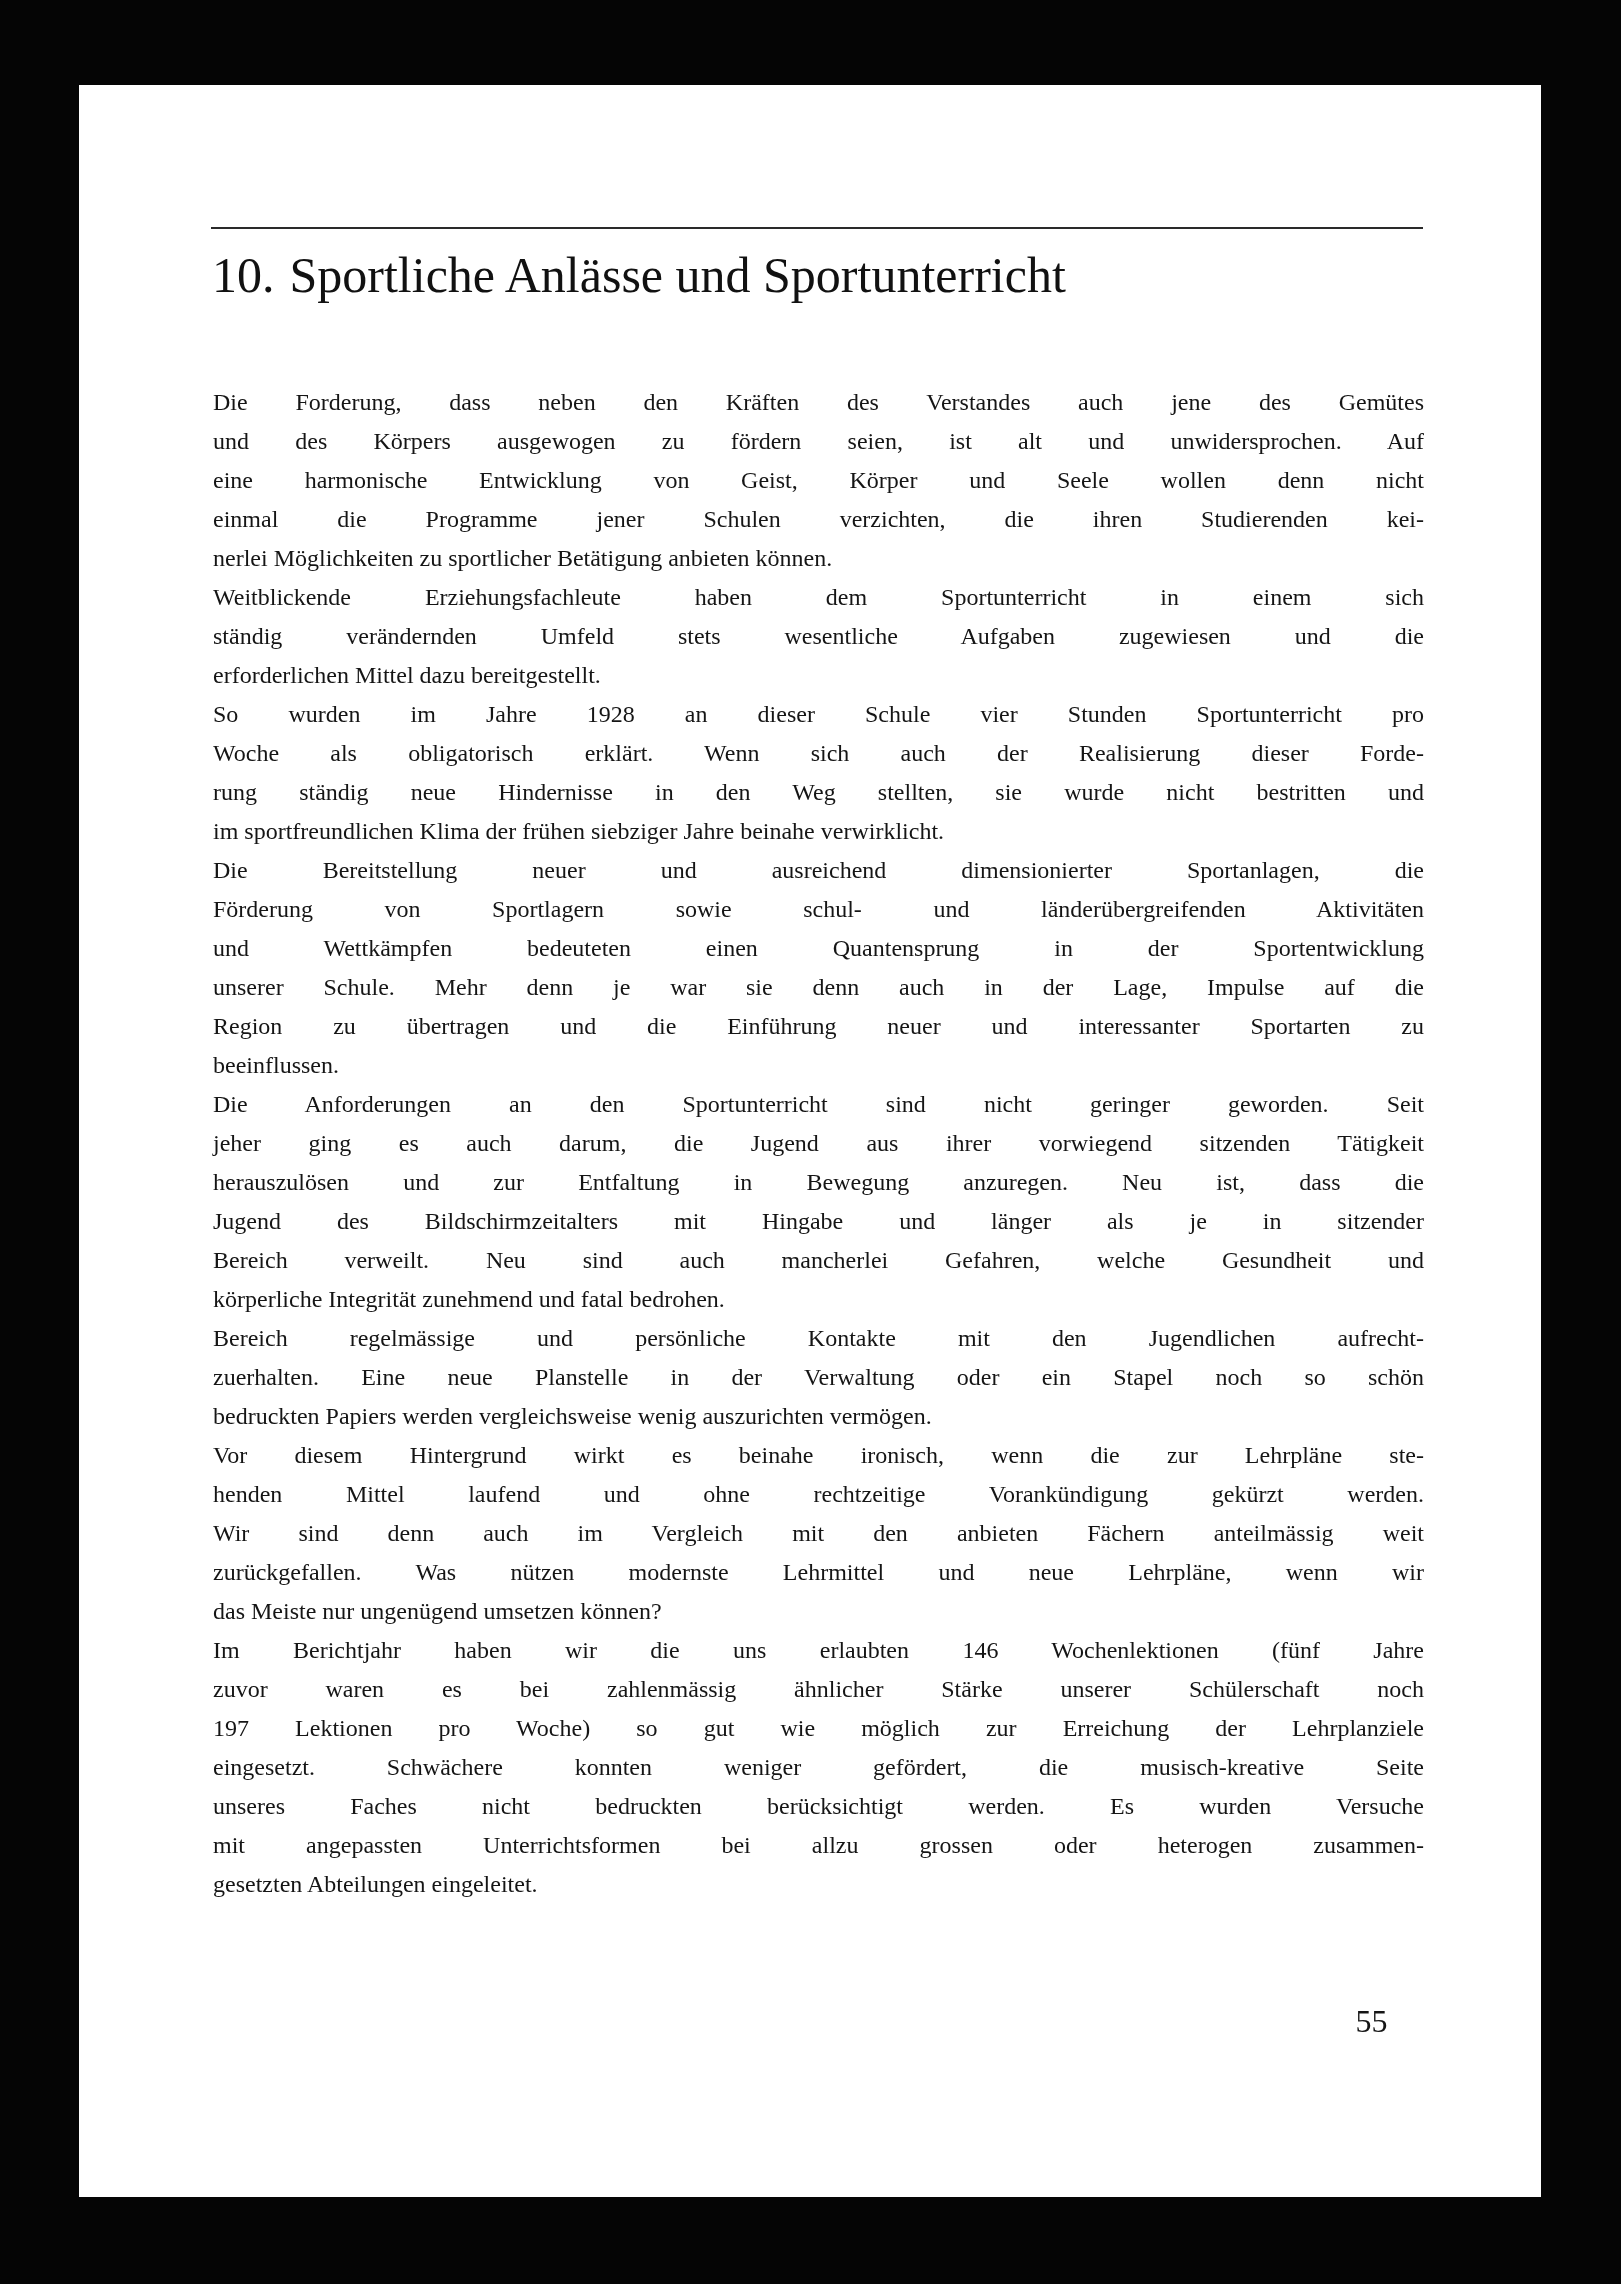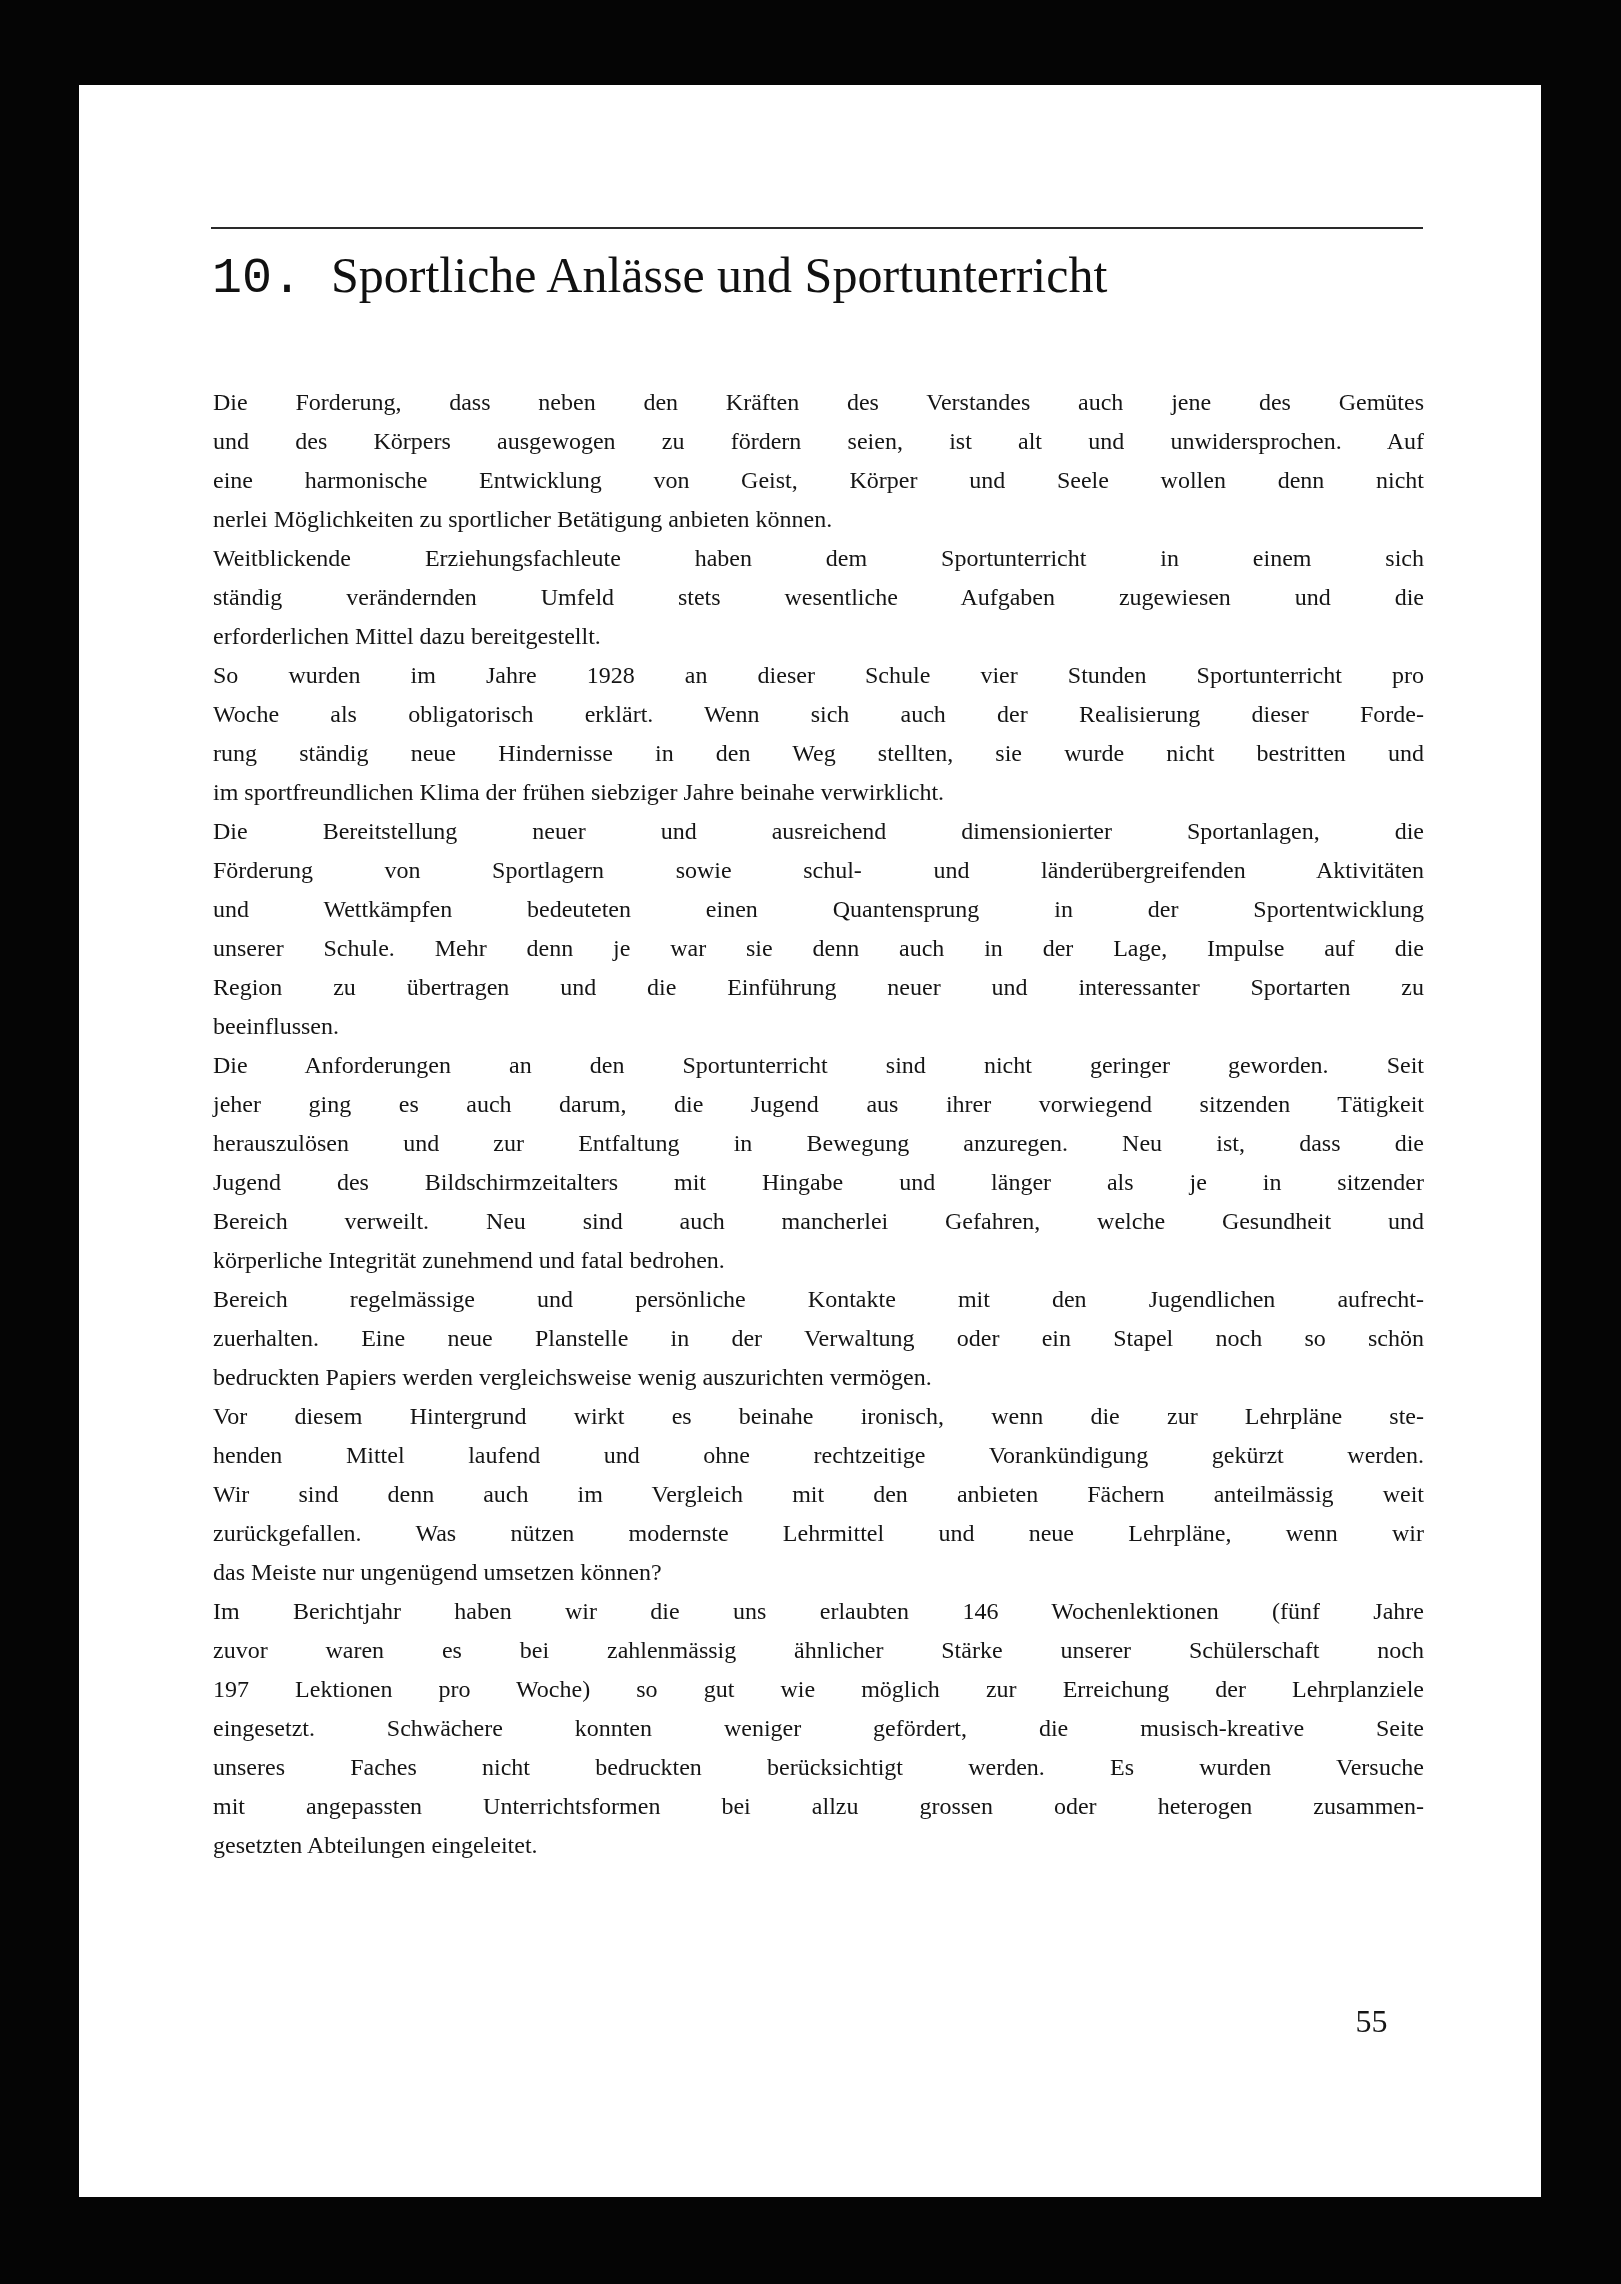--- a/index.html
+++ b/index.html
@@ -23,21 +23,21 @@
   }
   .title {
     position: absolute;
     left: 133px; top: 161px;
     font-family: "Liberation Serif", serif;
     font-size: 50px;
     color: #111;
     white-space: nowrap;
     letter-spacing: 0px;
   }
-  .title .num { margin-right: 29px; font-family: Liberation Mono, monospace; }
+  .title .num { margin-right: 15px; }
   .body {
     position: absolute;
     left: 134px; top: 298px;
     width: 1211px;
     font-family: Liberation Serif, serif;
     font-size: 24px;
     line-height: 39px;
     color: #151515;
   }
   .line {
@@ -65,20 +65,21 @@
 
 <div class="page">
   <div class="rule"></div>
   <div class="title">
     <span class="num">10.</span><span>Sportliche Anlässe und Sportunterricht</span>
   </div>
   <div class="body" id="body-text">
       <span class="line">Die Forderung, dass neben den Kräften des Verstandes auch jene des Gemütes</span>
       <span class="line">und des Körpers ausgewogen zu fördern seien, ist alt und unwidersprochen. Auf</span>
       <span class="line">eine harmonische Entwicklung von Geist, Körper und Seele wollen denn nicht</span>
+      <span class="line">einmal die Programme jener Schulen verzichten, die ihren Studierenden kei-</span>
       <span class="line last">nerlei Möglichkeiten zu sportlicher Betätigung anbieten können.</span>
       <span class="line">Weitblickende Erziehungsfachleute haben dem Sportunterricht in einem sich</span>
       <span class="line">ständig verändernden Umfeld stets wesentliche Aufgaben zugewiesen und die</span>
       <span class="line last">erforderlichen Mittel dazu bereitgestellt.</span>
       <span class="line">So wurden im Jahre 1928 an dieser Schule vier Stunden Sportunterricht pro</span>
       <span class="line">Woche als obligatorisch erklärt. Wenn sich auch der Realisierung dieser Forde-</span>
       <span class="line">rung ständig neue Hindernisse in den Weg stellten, sie wurde nicht bestritten und</span>
       <span class="line last">im sportfreundlichen Klima der frühen siebziger Jahre beinahe verwirklicht.</span>
       <span class="line">Die Bereitstellung neuer und ausreichend dimensionierter Sportanlagen, die</span>
       <span class="line">Förderung von Sportlagern sowie schul- und länderübergreifenden Aktivitäten</span>

